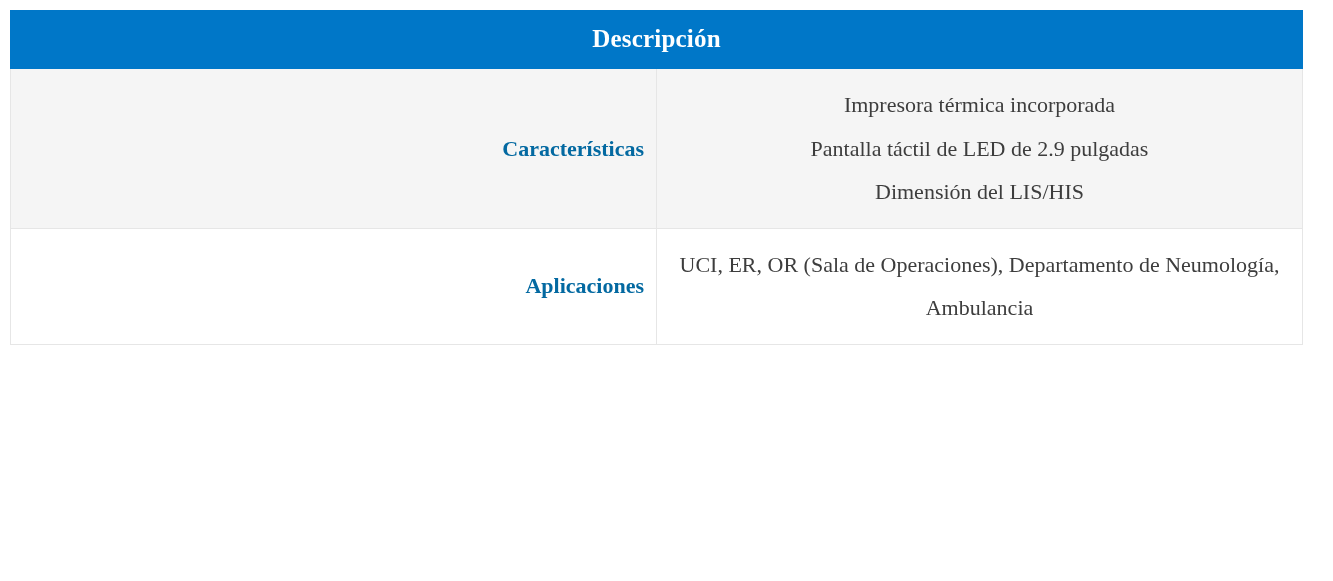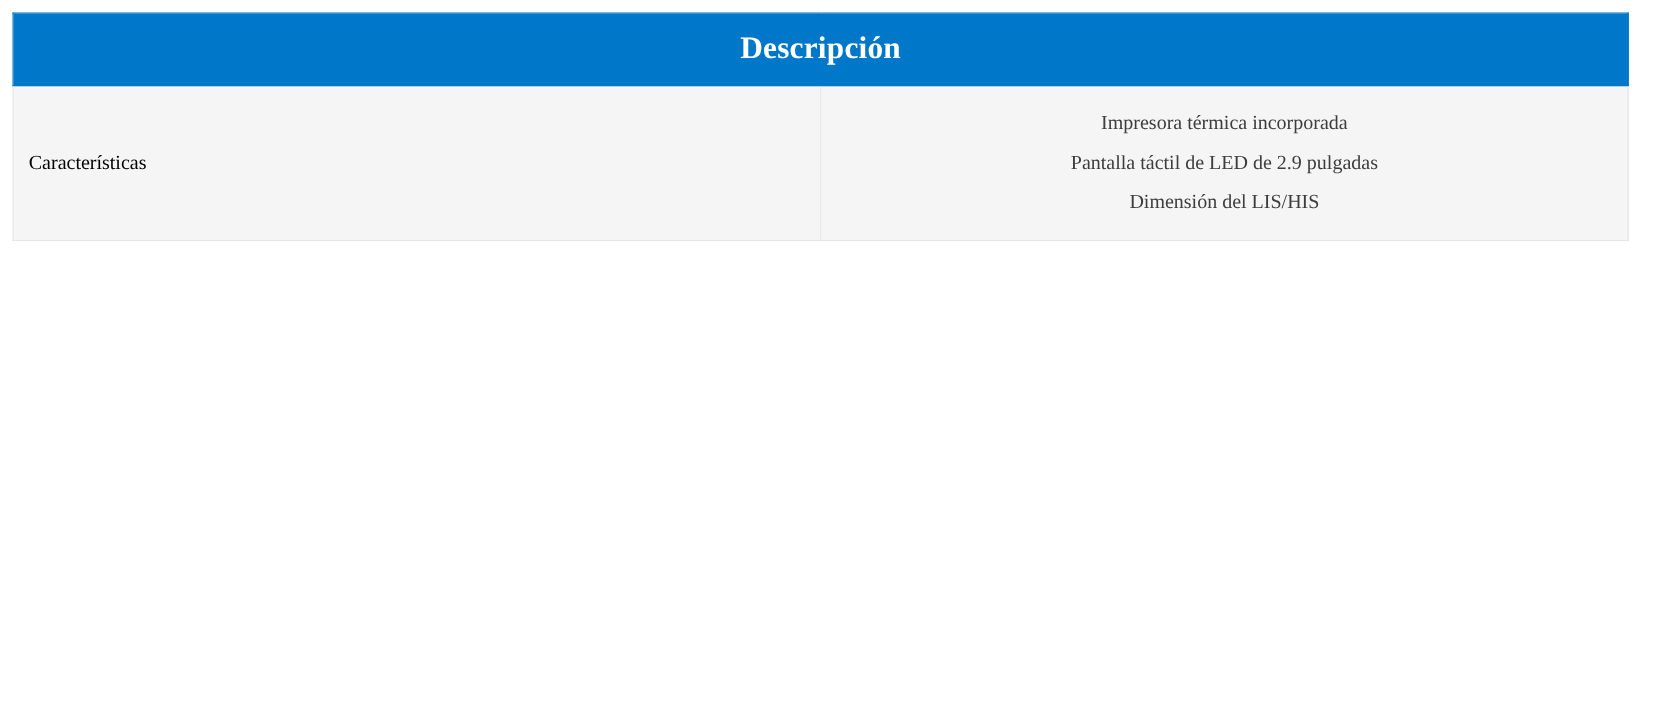--- a/index.html
+++ b/index.html
@@ -36,28 +36,28 @@
     font-size: 25px;
     text-align: center;
     padding: 14px 6px 15px 6px;
     letter-spacing: 0.2px;
     border: 1px solid #0077c8;
   }
   table.spec-table td {
     border: 1px solid #e6e6e6;
     vertical-align: middle;
     padding: 14px 12px;
-    font-size: 16px;
+    font-size: 22px;
     line-height: 1.98;
   }
   td.label-cell {
     width: 465px;
-    text-align: left;
-    font-weight: normal;
-    color: #000000;
+    text-align: right;
+    font-weight: bold;
+    color: #0369a1;
     font-size: 18px;
   }
   td.value-cell {
     text-align: center;
     color: #3d3d3d;
     font-size: 18px;
   }
   tr.row-alt td {
     background: #f5f5f5;
   }
@@ -84,16 +84,22 @@
     </thead>
     <tbody>
       <tr class="row-alt">
         <td class="label-cell">Características</td>
         <td class="value-cell">
           <span class="value-line">Impresora térmica incorporada</span>
           <span class="value-line">Pantalla táctil de LED de 2.9 pulgadas</span>
           <span class="value-line">Dimensión del LIS/HIS</span>
         </td>
       </tr>
+      <tr class="row-plain">
+        <td class="label-cell">Aplicaciones</td>
+        <td class="value-cell">
+          <span class="value-line">UCI, ER, OR (Sala de Operaciones), Departamento de Neumología, Ambulancia</span>
+        </td>
+      </tr>
     </tbody>
   </table>
   <div class="footer-strip"></div>
 </div>
 
 </body></html>

